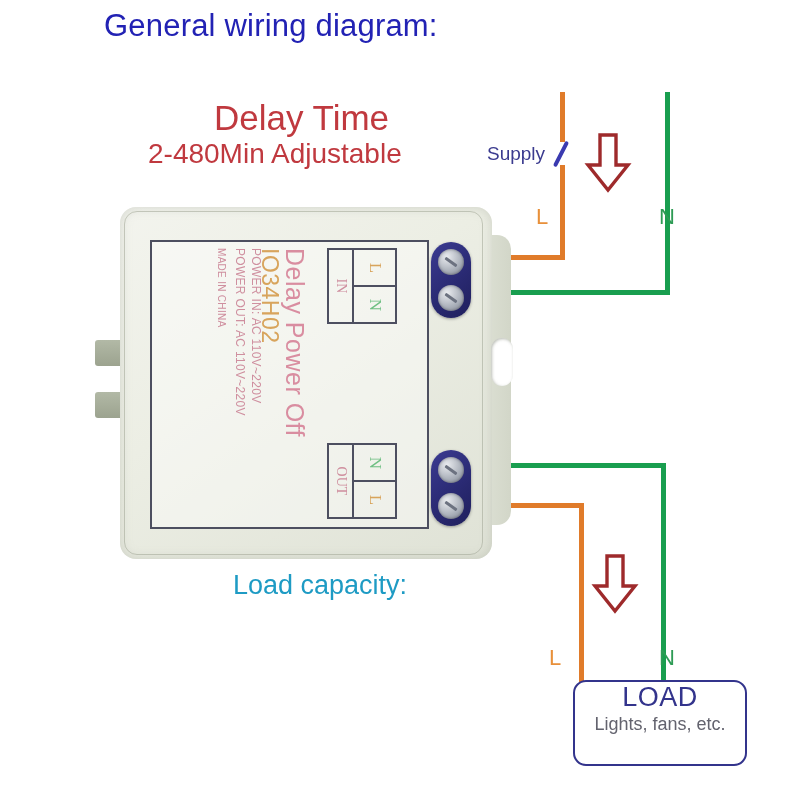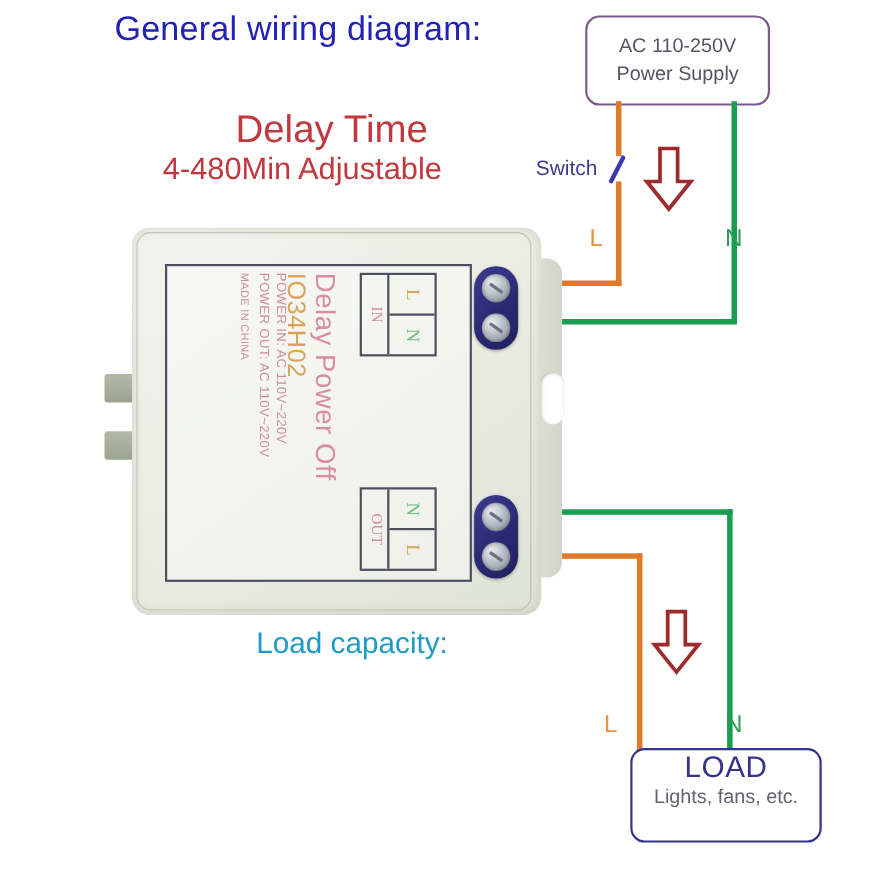--- a/index.html
+++ b/index.html
@@ -116,34 +116,30 @@
         background:#6c7280;transform:translate(-50%,-50%) rotate(35deg);border-radius:1px;}
 </style>
 </head>
 <body>
 
 <div id="stage">
 
   <div class="t" id="title">General wiring diagram:</div>
 
   <div class="t" id="delay-line1">Delay Time</div>
-  <div class="t" id="delay-line2">4-480Min Adjustable</div>
+  <div class="t" id="delay-line2">2-480Min Adjustable</div>
 
   <div class="t" id="load-cap-1">Load capacity:</div>
 
-  <div id="psu">
-    <div>AC 110-250V</div>
-    <div>Power Supply</div>
-  </div>
 
   <div class="w wL vw" style="left:560px;top:92px;height:50px;"></div>
   <div class="w wL vw" style="left:560px;top:165px;height:95px;"></div>
   <div class="w wL hw" style="left:444px;top:255px;width:121px;"></div>
 
-  <div class="t" id="switch-label">Switch</div>
+  <div class="t" id="switch-label">Supply</div>
   <div id="switch-slash"></div>
 
   <div class="w wN vw" style="left:665px;top:92px;height:200px;"></div>
   <div class="w wN hw" style="left:444px;top:290px;width:226px;"></div>
 
   <div class="t lbl-L" id="L-top">L</div>
   <div class="t lbl-N" id="N-top">N</div>
 
   <svg class="arrow" style="left:583px;top:132px;" width="50" height="62" viewBox="0 0 50 62">
     <polygon points="17,3 33,3 33,33 45,33 25,58 5,33 17,33" fill="#ffffff" stroke="#9e2a2b" stroke-width="3.4" stroke-linejoin="miter"></polygon>

